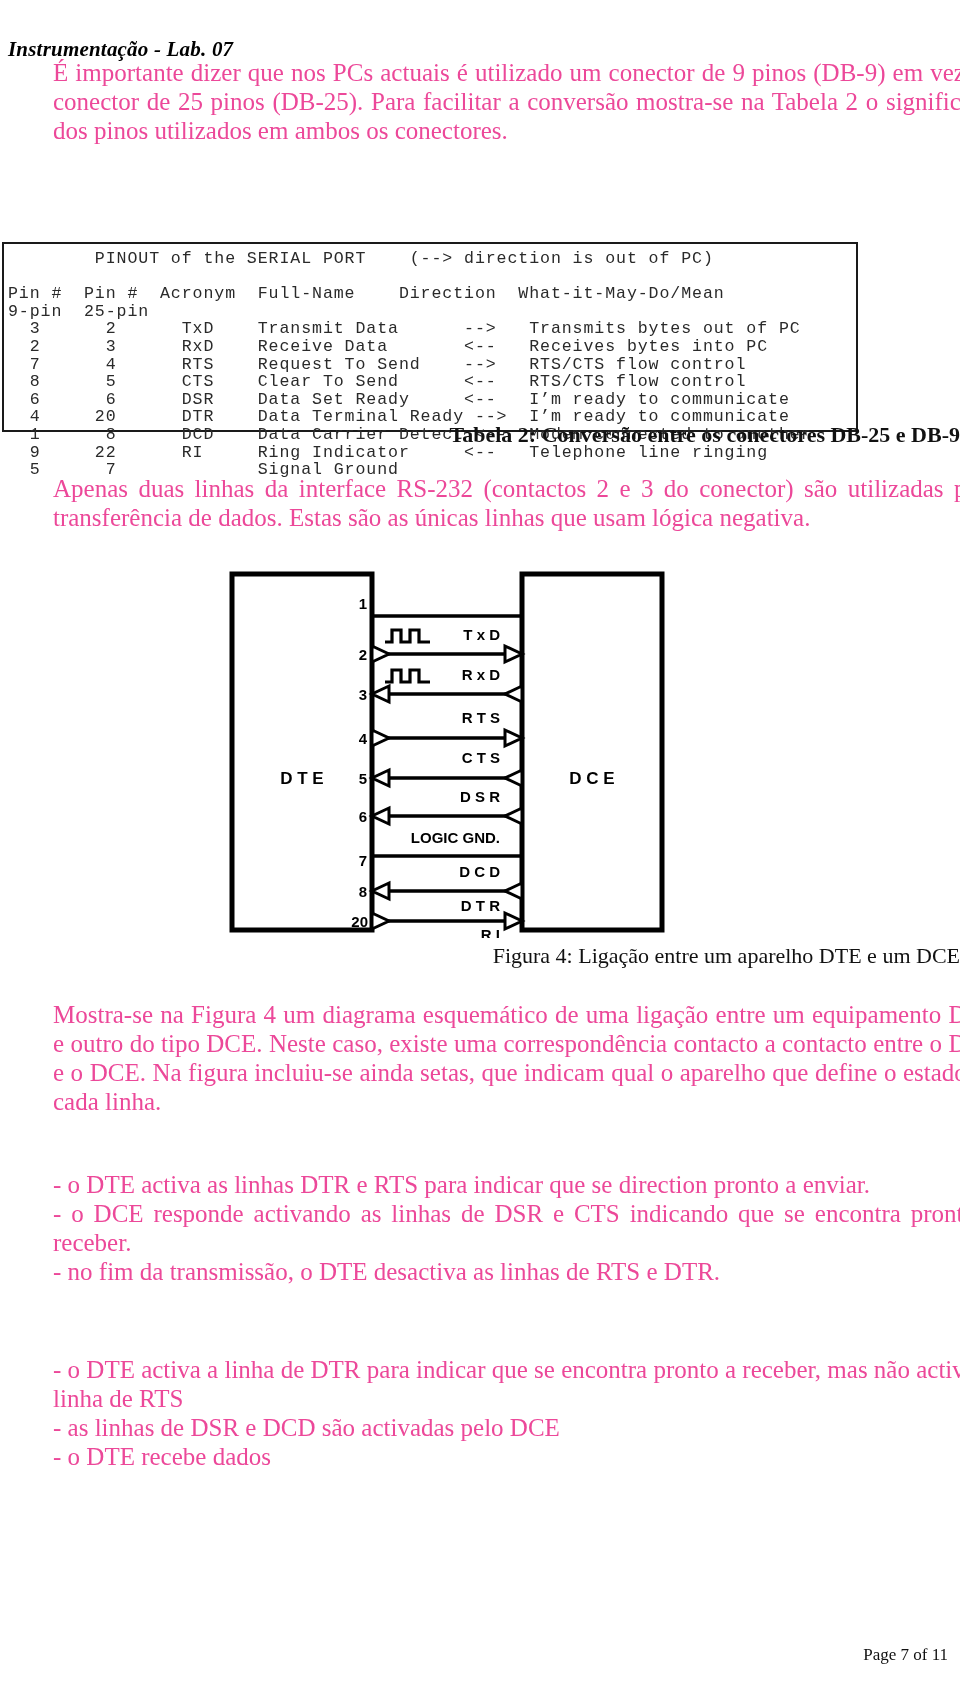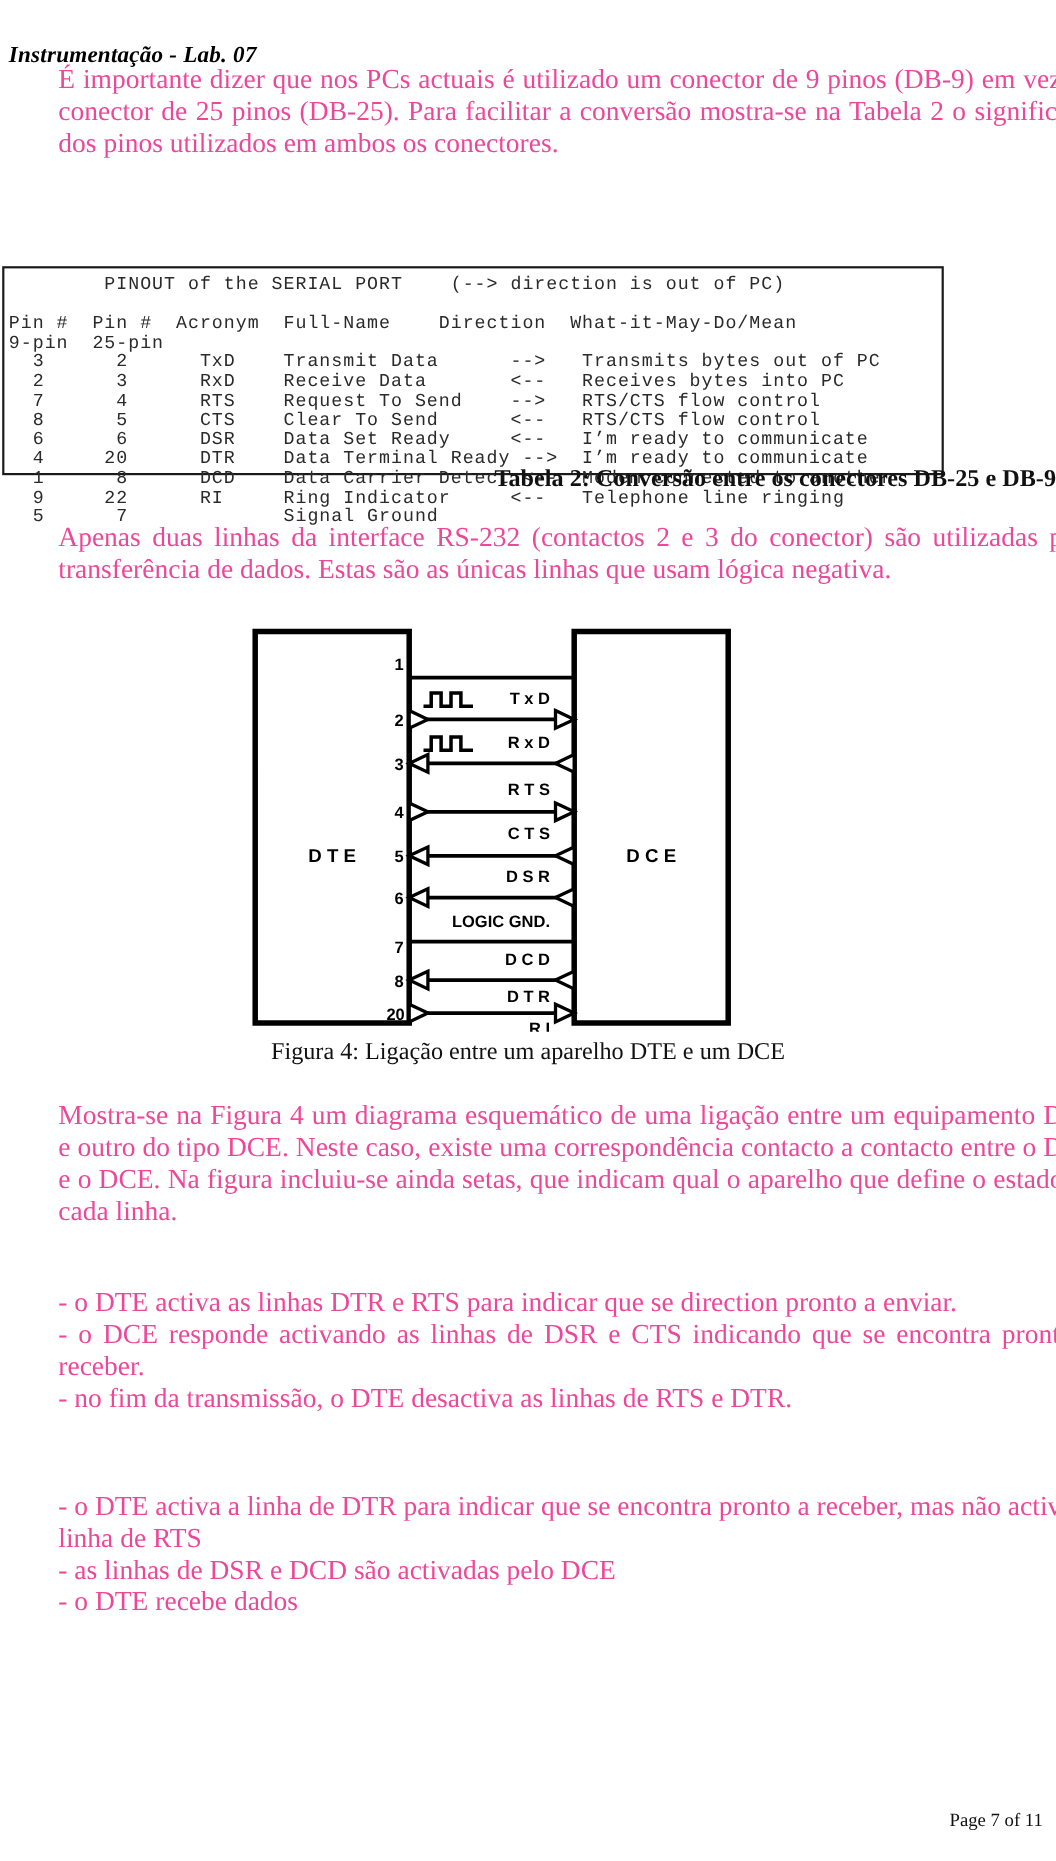--- a/index.html
+++ b/index.html
@@ -87,21 +87,21 @@
     height: 372px;
   }
   .figure-wrap svg { display: block; }
 
   
   .fig-caption {
     position: absolute;
     left: 0;
     top: 943px;
     width: 960px;
-    text-align: center;
+    text-align: right;
     font-family: "Liberation Serif", serif;
     font-size: 22px;
     color: #111;
   }
 
   
   .page-footer {
     position: absolute;
     right: 12px;
     top: 1645px;

